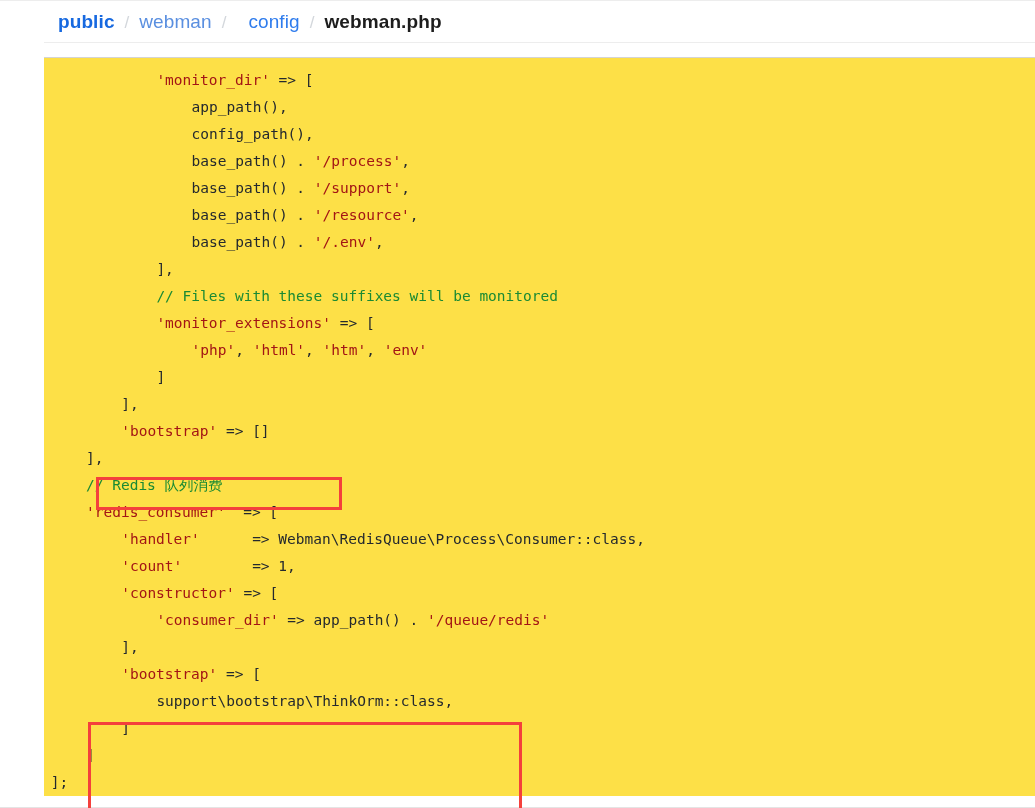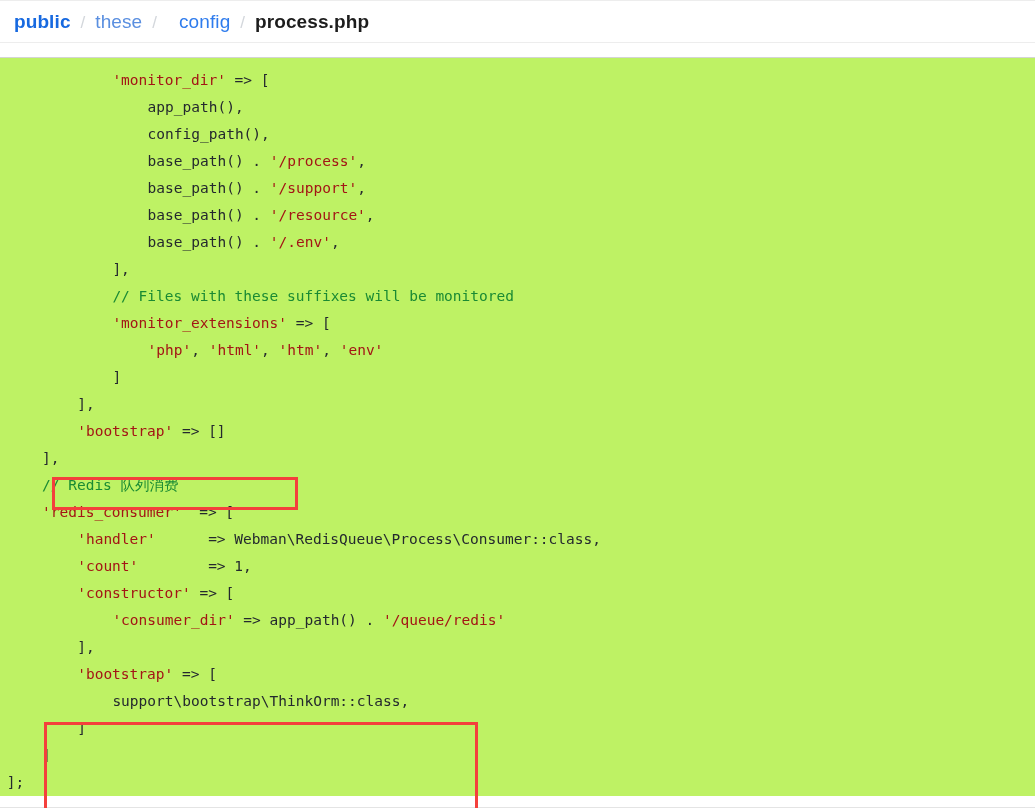--- a/index.html
+++ b/index.html
@@ -16,20 +16,21 @@
     position: relative;
   }
   .page {
     width: 1035px;
     height: 808px;
     position: relative;
     background: #ffffff;
     box-sizing: border-box;
     border-top: 1px solid #ededed;
     border-bottom: 1px solid #e4e4e4;
+    padding-left: 44px;
   }
 
   
   .header {
     height: 42px;
     display: flex;
     align-items: center;
     padding: 0 0 0 14px;
     box-sizing: border-box;
     background: #ffffff;
@@ -74,21 +75,21 @@
   .sub-rule {
     height: 14px;
     background: #ffffff;
     border-bottom: 1px solid #d4d4d4;
   }
 
   
   .code-wrap {
     position: relative;
     padding-top: 9px;
-    background: #bef264;
+    background: #fde047;
   }
   pre.code {
     margin: 0;
     padding: 0 0 0 0;
     font-family: "DejaVu Sans Mono", "Liberation Mono", monospace;
     font-size: 14.5px;
     line-height: 27px;
     color: #24292e;
     white-space: pre;
     letter-spacing: 0px;
@@ -128,25 +129,25 @@
 </style>
 </head>
 <body>
 
 <div class="page">
 
   <div class="header">
     <div class="crumbs">
       <span class="crumb root">public</span>
       <span class="sep">/</span>
-      <span class="crumb link">these</span>
+      <span class="crumb link">webman</span>
       <span class="sep">/</span>
       <span class="crumb link2">config</span>
       <span class="sep">/</span>
-      <span class="crumb current">process.php</span>
+      <span class="crumb current">webman.php</span>
     </div>
   </div>
 
   <div class="sub-rule"></div>
 
   <div class="code-wrap">
     <pre class="code" id="code-block"><span class="ln" style="padding-left: 112.4px;"><span class="tok-str">'monitor_dir'</span><span class="tok-pla"> =&gt; [</span></span><span class="ln" style="padding-left: 147.6px;"><span class="tok-pla">app_path(),</span></span><span class="ln" style="padding-left: 147.6px;"><span class="tok-pla">config_path(),</span></span><span class="ln" style="padding-left: 147.6px;"><span class="tok-pla">base_path() . </span><span class="tok-str">'/process'</span><span class="tok-pla">,</span></span><span class="ln" style="padding-left: 147.6px;"><span class="tok-pla">base_path() . </span><span class="tok-str">'/support'</span><span class="tok-pla">,</span></span><span class="ln" style="padding-left: 147.6px;"><span class="tok-pla">base_path() . </span><span class="tok-str">'/resource'</span><span class="tok-pla">,</span></span><span class="ln" style="padding-left: 147.6px;"><span class="tok-pla">base_path() . </span><span class="tok-str">'/.env'</span><span class="tok-pla">,</span></span><span class="ln" style="padding-left: 112.4px;"><span class="tok-pla">],</span></span><span class="ln" style="padding-left: 112.4px;"><span class="tok-cmt">// Files with these suffixes will be monitored</span></span><span class="ln" style="padding-left: 112.4px;"><span class="tok-str">'monitor_extensions'</span><span class="tok-pla"> =&gt; [</span></span><span class="ln" style="padding-left: 147.6px;"><span class="tok-str">'php'</span><span class="tok-pla">, </span><span class="tok-str">'html'</span><span class="tok-pla">, </span><span class="tok-str">'htm'</span><span class="tok-pla">, </span><span class="tok-str">'env'</span></span><span class="ln" style="padding-left: 112.4px;"><span class="tok-pla">]</span></span><span class="ln" style="padding-left: 77.2px;"><span class="tok-pla">],</span></span><span class="ln" style="padding-left: 77.2px;"><span class="tok-str">'bootstrap'</span><span class="tok-pla"> =&gt; []</span></span><span class="ln" style="padding-left: 42px;"><span class="tok-pla">],</span></span><span class="ln" style="padding-left: 42px;"><span class="tok-cmt">// Redis 队列消费</span></span><span class="ln" style="padding-left: 42px;"><span class="tok-str">'redis_consumer'</span><span class="tok-pla">  =&gt; [</span></span><span class="ln" style="padding-left: 77.2px;"><span class="tok-str">'handler'</span><span class="tok-pla">      =&gt; Webman\RedisQueue\Process\Consumer::class,</span></span><span class="ln" style="padding-left: 77.2px;"><span class="tok-str">'count'</span><span class="tok-pla">        =&gt; 1,</span></span><span class="ln" style="padding-left: 77.2px;"><span class="tok-str">'constructor'</span><span class="tok-pla"> =&gt; [</span></span><span class="ln" style="padding-left: 112.4px;"><span class="tok-str">'consumer_dir'</span><span class="tok-pla"> =&gt; app_path() . </span><span class="tok-str">'/queue/redis'</span></span><span class="ln" style="padding-left: 77.2px;"><span class="tok-pla">],</span></span><span class="ln" style="padding-left: 77.2px;"><span class="tok-str">'bootstrap'</span><span class="tok-pla"> =&gt; [</span></span><span class="ln" style="padding-left: 112.4px;"><span class="tok-pla">support\bootstrap\ThinkOrm::class,</span></span><span class="ln" style="padding-left: 77.2px;"><span class="tok-pla">]</span></span><span class="ln" style="padding-left: 42px;"><span class="tok-pla">]</span></span><span class="ln" style="padding-left: 6.8px;"><span class="tok-pla">];</span></span></pre>
 
     <div class="redbox" id="redbox-1"></div>
     <div class="redbox" id="redbox-2"></div>

